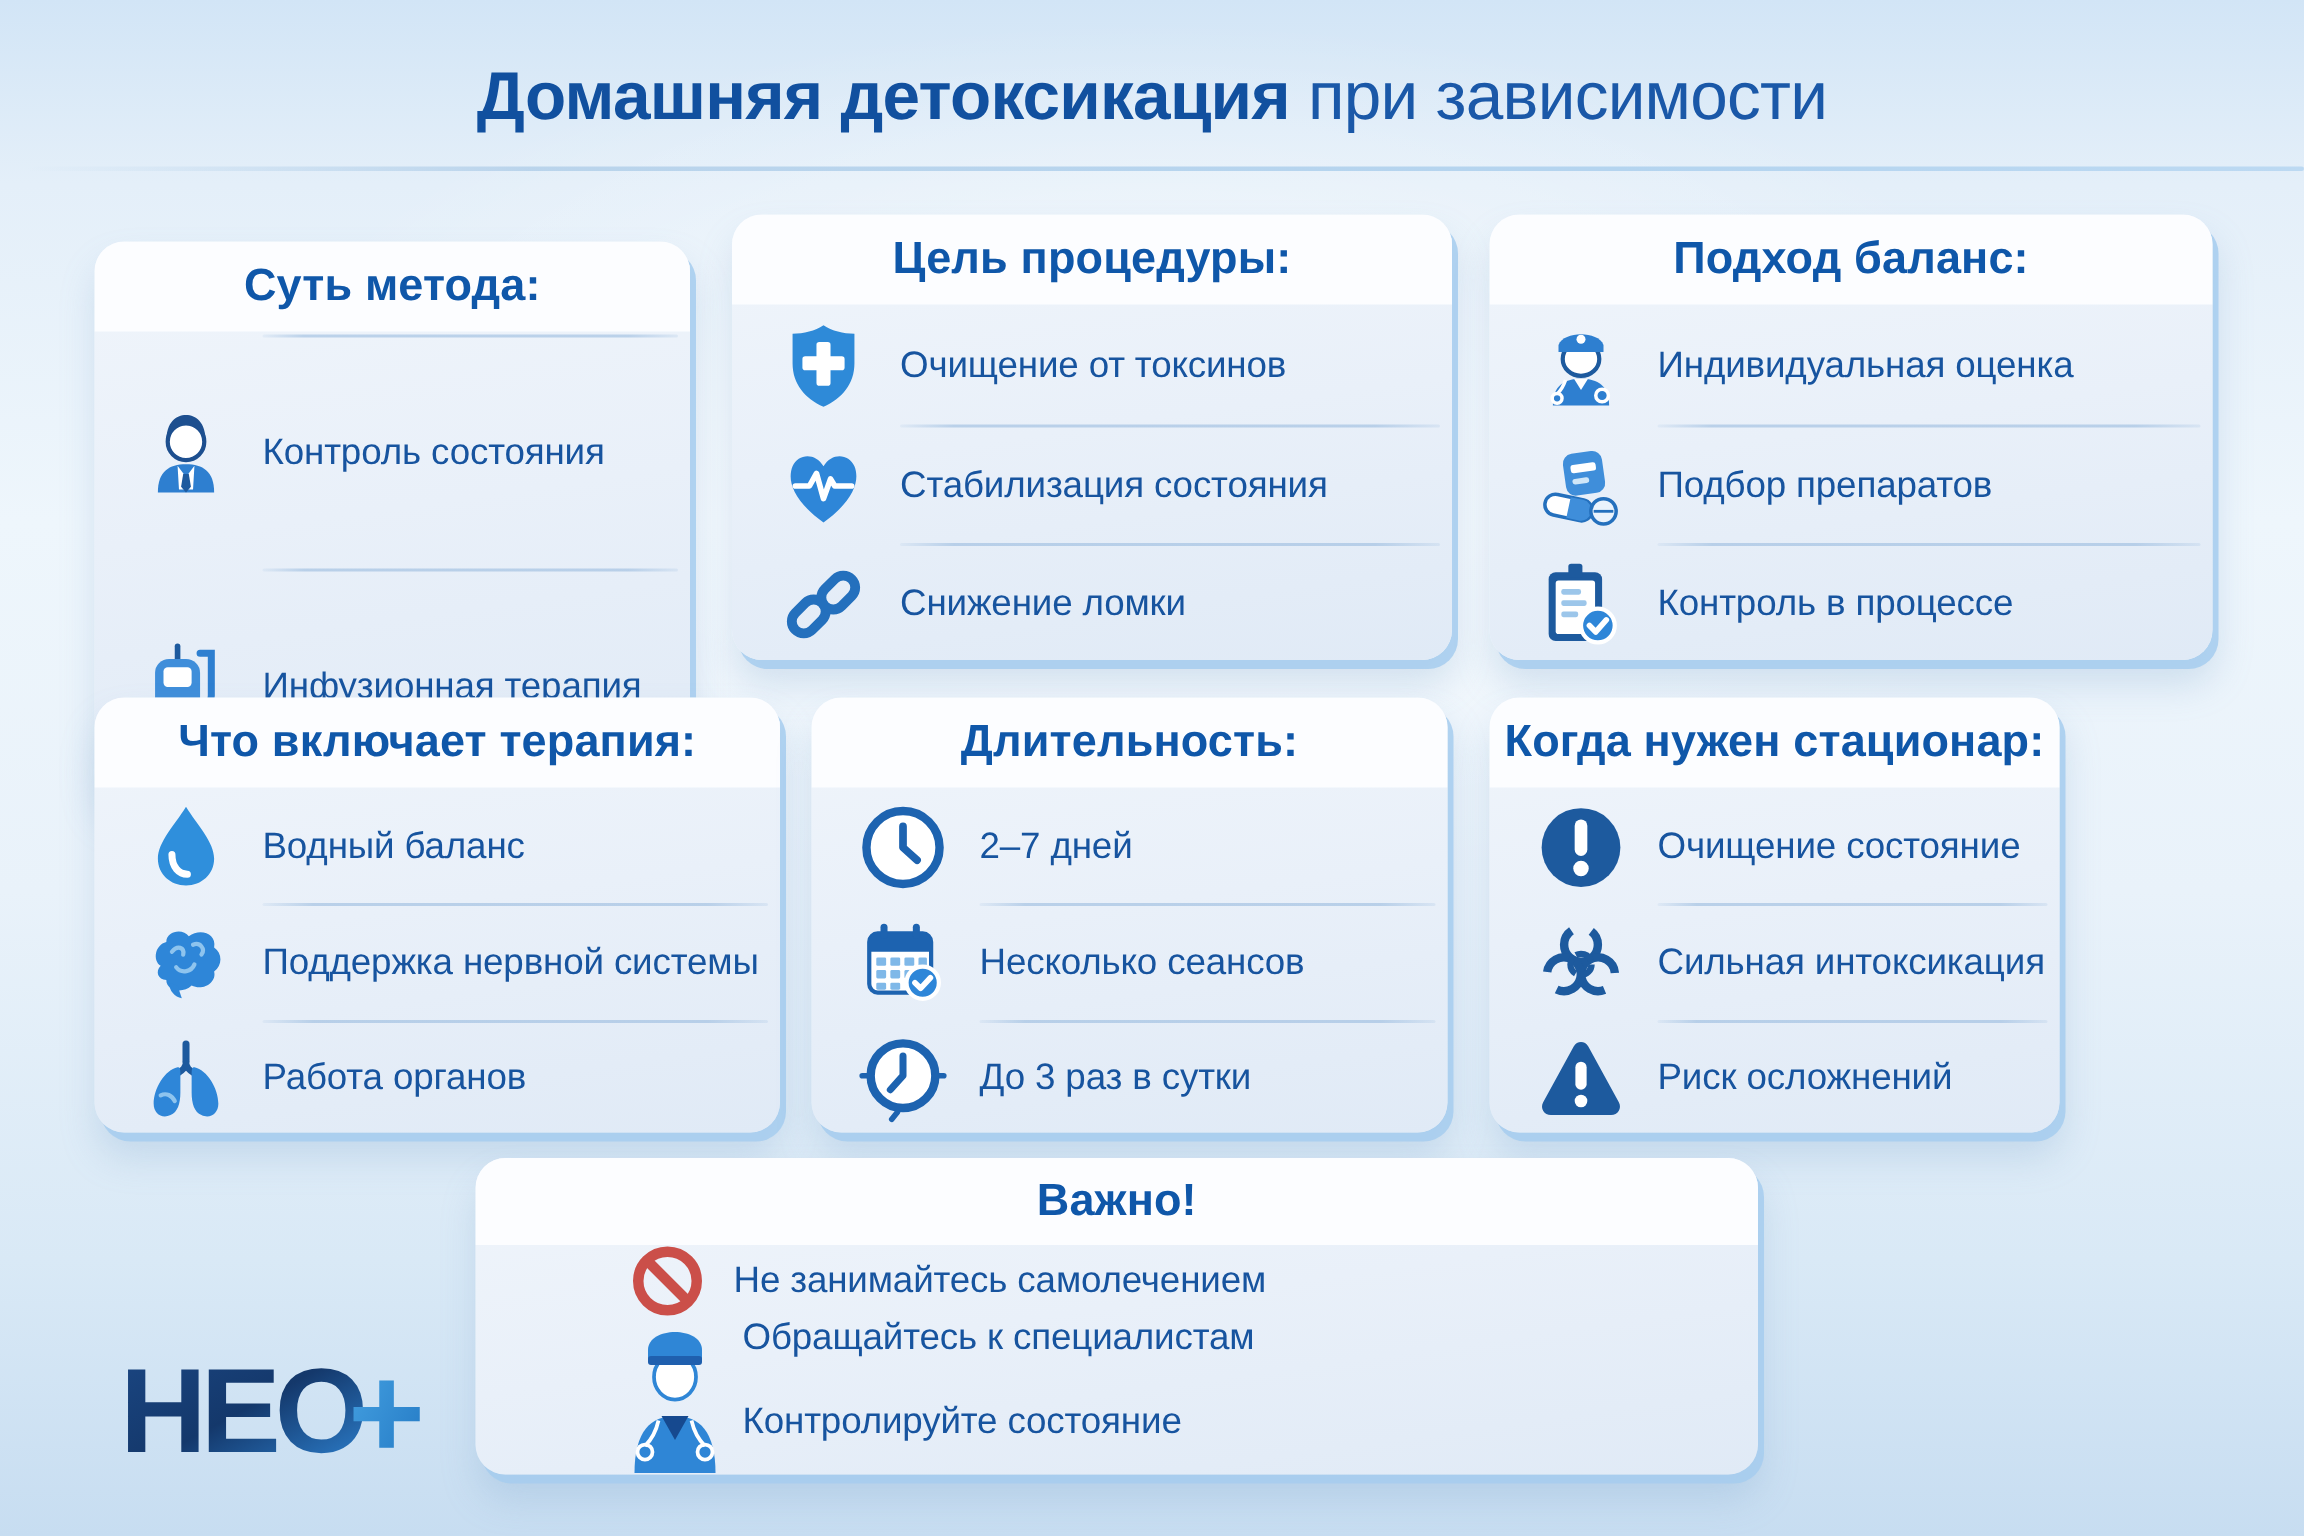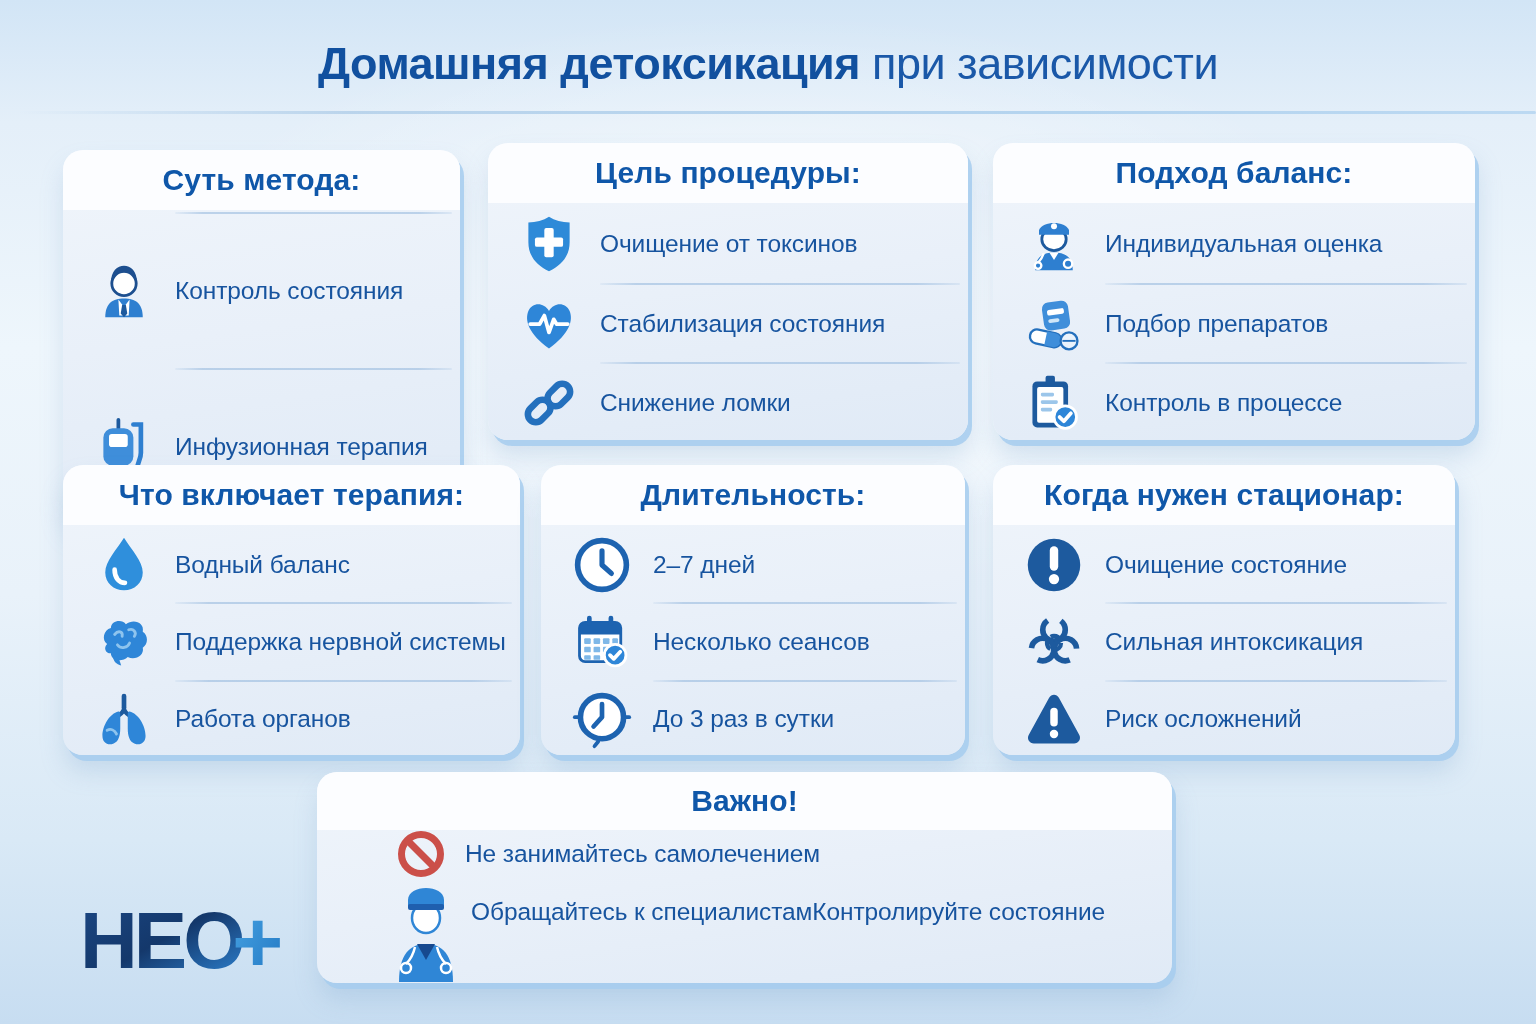--- a/index.html
+++ b/index.html
@@ -22,38 +22,38 @@
   .chead h2{margin:0;font-size:30px;font-weight:bold;color:#0f57a9;letter-spacing:.1px;}
   .cbody{display:flex;flex-direction:column;height:calc(100% - 60px);padding:2px 0 4px;}
   .item{flex:1;display:flex;align-items:center;gap:20px;padding-left:30px;min-height:0;}
   .txt{font-size:24.5px;color:#17549f;font-weight:500;white-space:nowrap;letter-spacing:-.1px;}
   .ibox{width:62px;height:62px;flex:none;display:flex;align-items:center;justify-content:center;}
   .ibox svg{width:60px;height:60px;}
   .rule{flex:none;height:2px;margin:0 8px 0 112px;border-radius:1px;
     background:linear-gradient(90deg,rgba(146,182,220,.12),rgba(146,182,220,.55) 10%,rgba(146,182,220,.55) 88%,rgba(146,182,220,.18));}
   
   .imp .chead{height:58px;}
-  .ibody{height:calc(100% - 58px);padding-left:76px;display:flex;flex-direction:column;border-radius:16px;}
+  .ibody{height:calc(100% - 58px);padding-left:100px;display:flex;flex-direction:column;border-radius:16px;}
   .imp-row{height:50px;display:flex;align-items:center;gap:16px;}
   .pbox{width:56px;flex:none;display:flex;justify-content:center;}
   .imp-duo{flex:1;display:flex;gap:12px;align-items:flex-start;}
   .doc{width:66px;flex:none;}
-  .imp-col{display:flex;flex-direction:row;justify-content:space-between;height:84px;margin-top:20px;}
+  .imp-col{display:flex;flex-direction:column;justify-content:space-between;height:84px;margin-top:0;}
   
   .logo{position:absolute;left:80px;top:892px;width:236px;height:100px;}
 </style>
 </head>
 <body>
 
 <div class="page">
 
   <div class="title"><span class="t-b">Домашняя детоксикация</span><span class="t-r"> при зависимости</span></div>
   <div class="title-rule"></div>
 
-  <section class="card" style="left:63px;top:150px;width:397px;height:372px">
+  <section class="card" style="left:63px;top:161px;width:397px;height:372px">
     <header class="chead">
         <h2>Суть метода:</h2>
       </header>
     <div class="cbody">
       <div class="rule"></div>
       <div class="item">
         <span class="ibox">
             <svg viewBox="0 0 64 64">
           <path d="M12 60 C12 45 20 40 32 40 C44 40 52 45 52 60 Z" fill="#2e7fd0"></path>
           <path d="M26 41 L32 49 L38 41 L37 58 L27 58 Z" fill="#fff"></path>
@@ -270,21 +270,21 @@
           <path d="M3 30 H9" stroke="#1d63b0" stroke-width="4" stroke-linecap="round"></path>
           <path d="M55 30 H61" stroke="#1d63b0" stroke-width="4" stroke-linecap="round"></path>
           <path d="M28 56 L24 61" stroke="#1d63b0" stroke-width="4" stroke-linecap="round"></path>
         </svg>
           </span>
         <span class="txt">До 3 раз в сутки</span>
       </div>
     </div>
   </section>
 
-  <section class="card" style="left:993px;top:465px;width:462px;height:290px">
+  <section class="card" style="left:993px;top:465px;width:380px;height:290px">
     <header class="chead">
         <h2>Когда нужен стационар:</h2>
       </header>
     <div class="cbody">
       <div class="item">
         <span class="ibox">
             <svg viewBox="0 0 64 64">
           <circle cx="32" cy="32" r="28" fill="#1d5a9e"></circle>
           <rect x="27.5" y="12" width="9" height="26" rx="4.5" fill="#fff"></rect>
           <circle cx="32" cy="47" r="5.5" fill="#fff"></circle>

